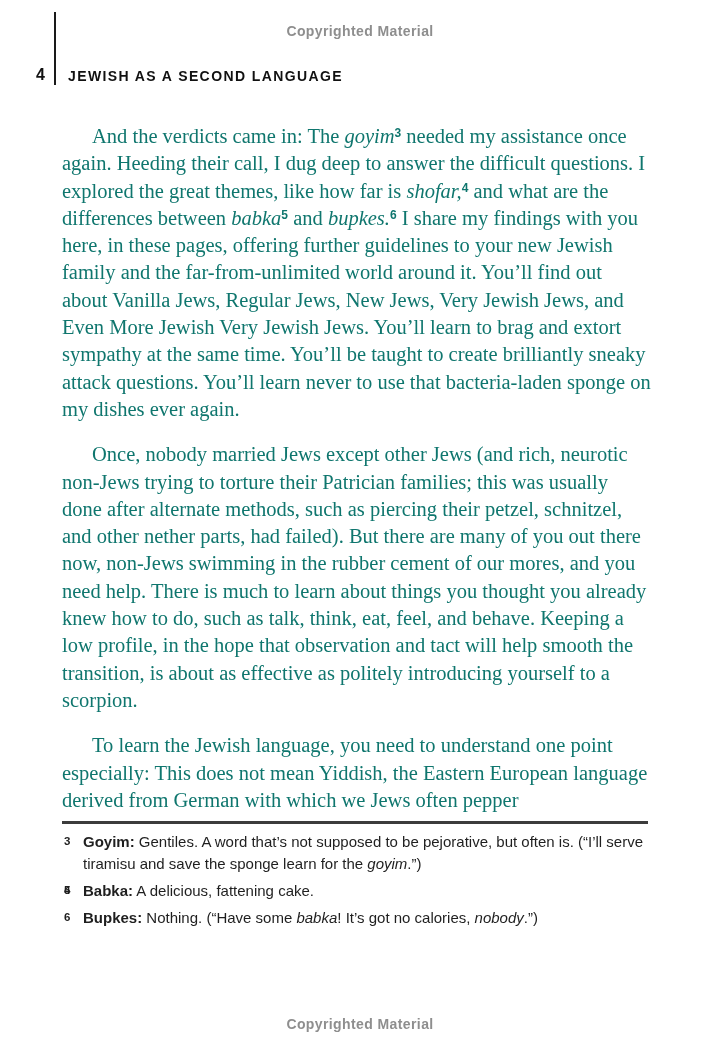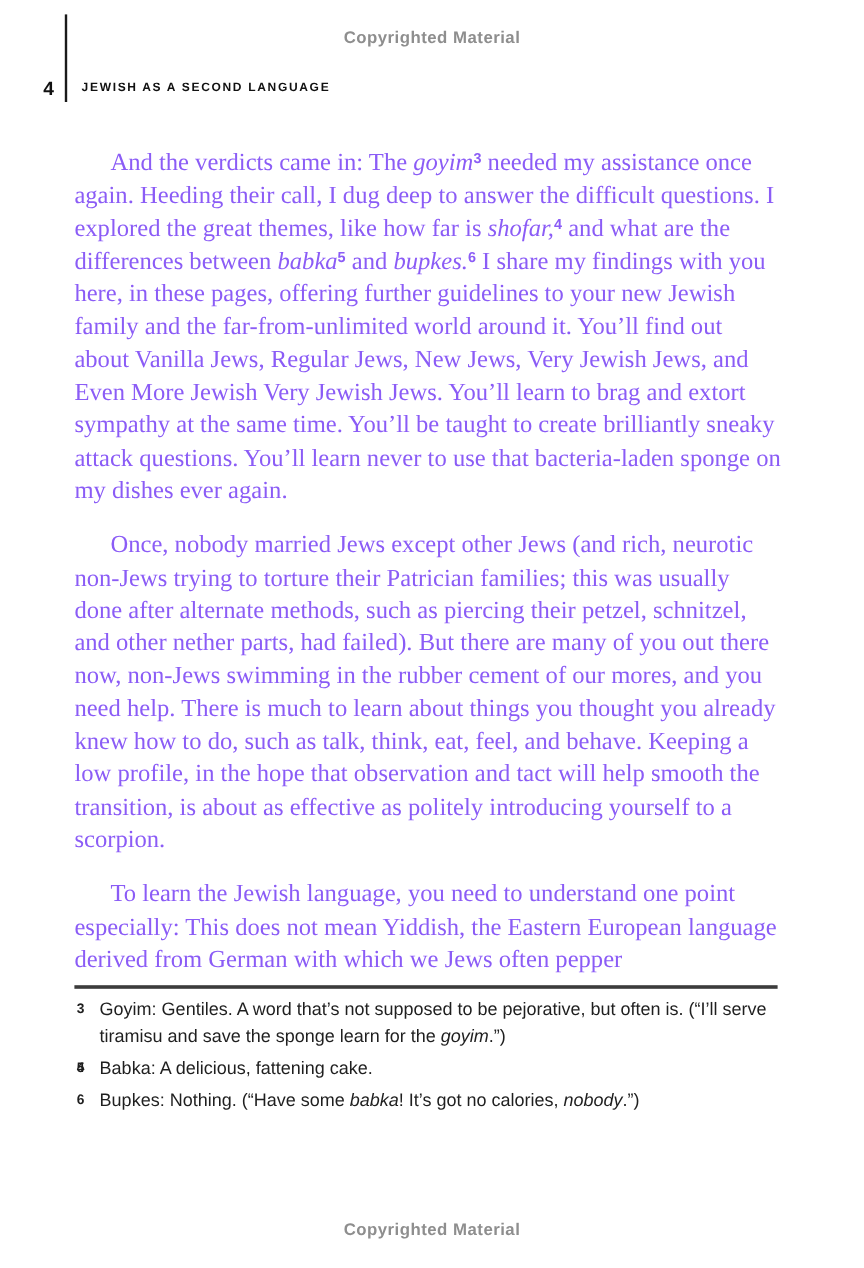--- a/index.html
+++ b/index.html
@@ -36,38 +36,38 @@
     font-family: "Liberation Sans", "DejaVu Sans", sans-serif;
     font-weight: 700;
     font-size: 16px;
     color: #111111;
   }
   .running-head {
     position: absolute;
     left: 68px; top: 68px;
     font-family: "Liberation Sans", "DejaVu Sans", sans-serif;
     font-weight: 700;
-    font-size: 10px;
+    font-size: 14px;
     letter-spacing: 1.4px;
     color: #111111;
     white-space: nowrap;
   }
   .body-text {
     position: absolute;
     left: 62px; top: 123px;
     width: 590px;
     font-size: 20.5px;
     line-height: 27.3px;
-    color: #8b5cf6;
+    color: #0f766e;
     text-align: left;
   }
   .para { margin: 0 0 18px 0; text-indent: 30px; }
   .para:last-child { margin-bottom: 12px; }
   .it { font-style: italic; }
-  .bd { font-weight: 400; }
+  .bd { font-weight: 700; }
   sup.fn-ref {
     font-family: "Liberation Sans", "DejaVu Sans", sans-serif;
     font-weight: 700;
     font-size: 12px;
     line-height: 0;
     vertical-align: 6px;
   }
   .footnote-rule {
     position: absolute;
     left: 62px; top: 821px;

